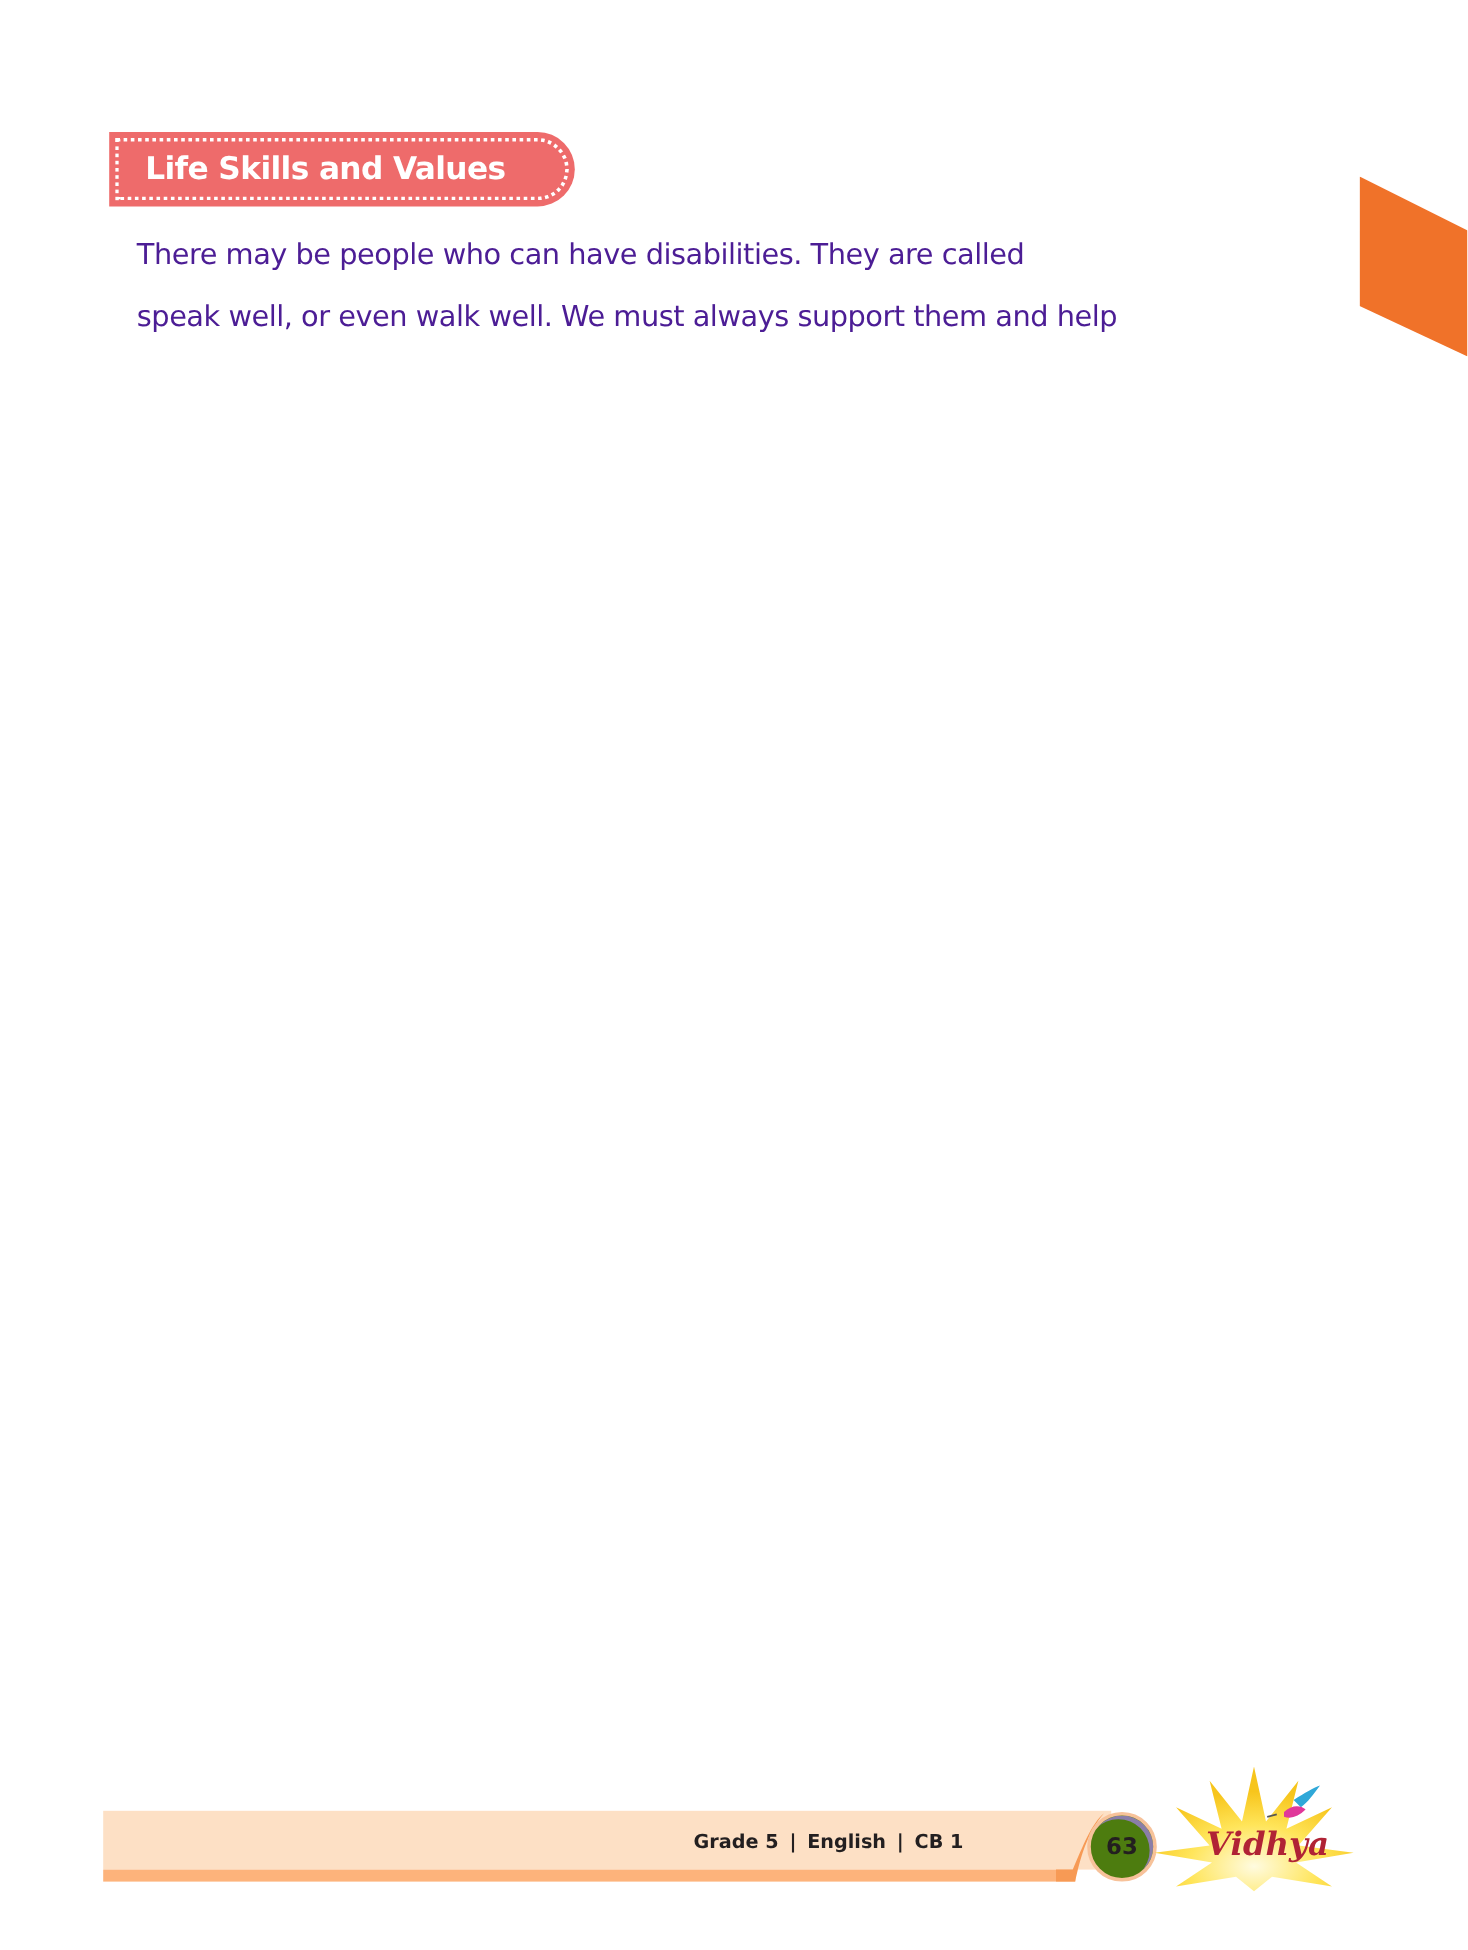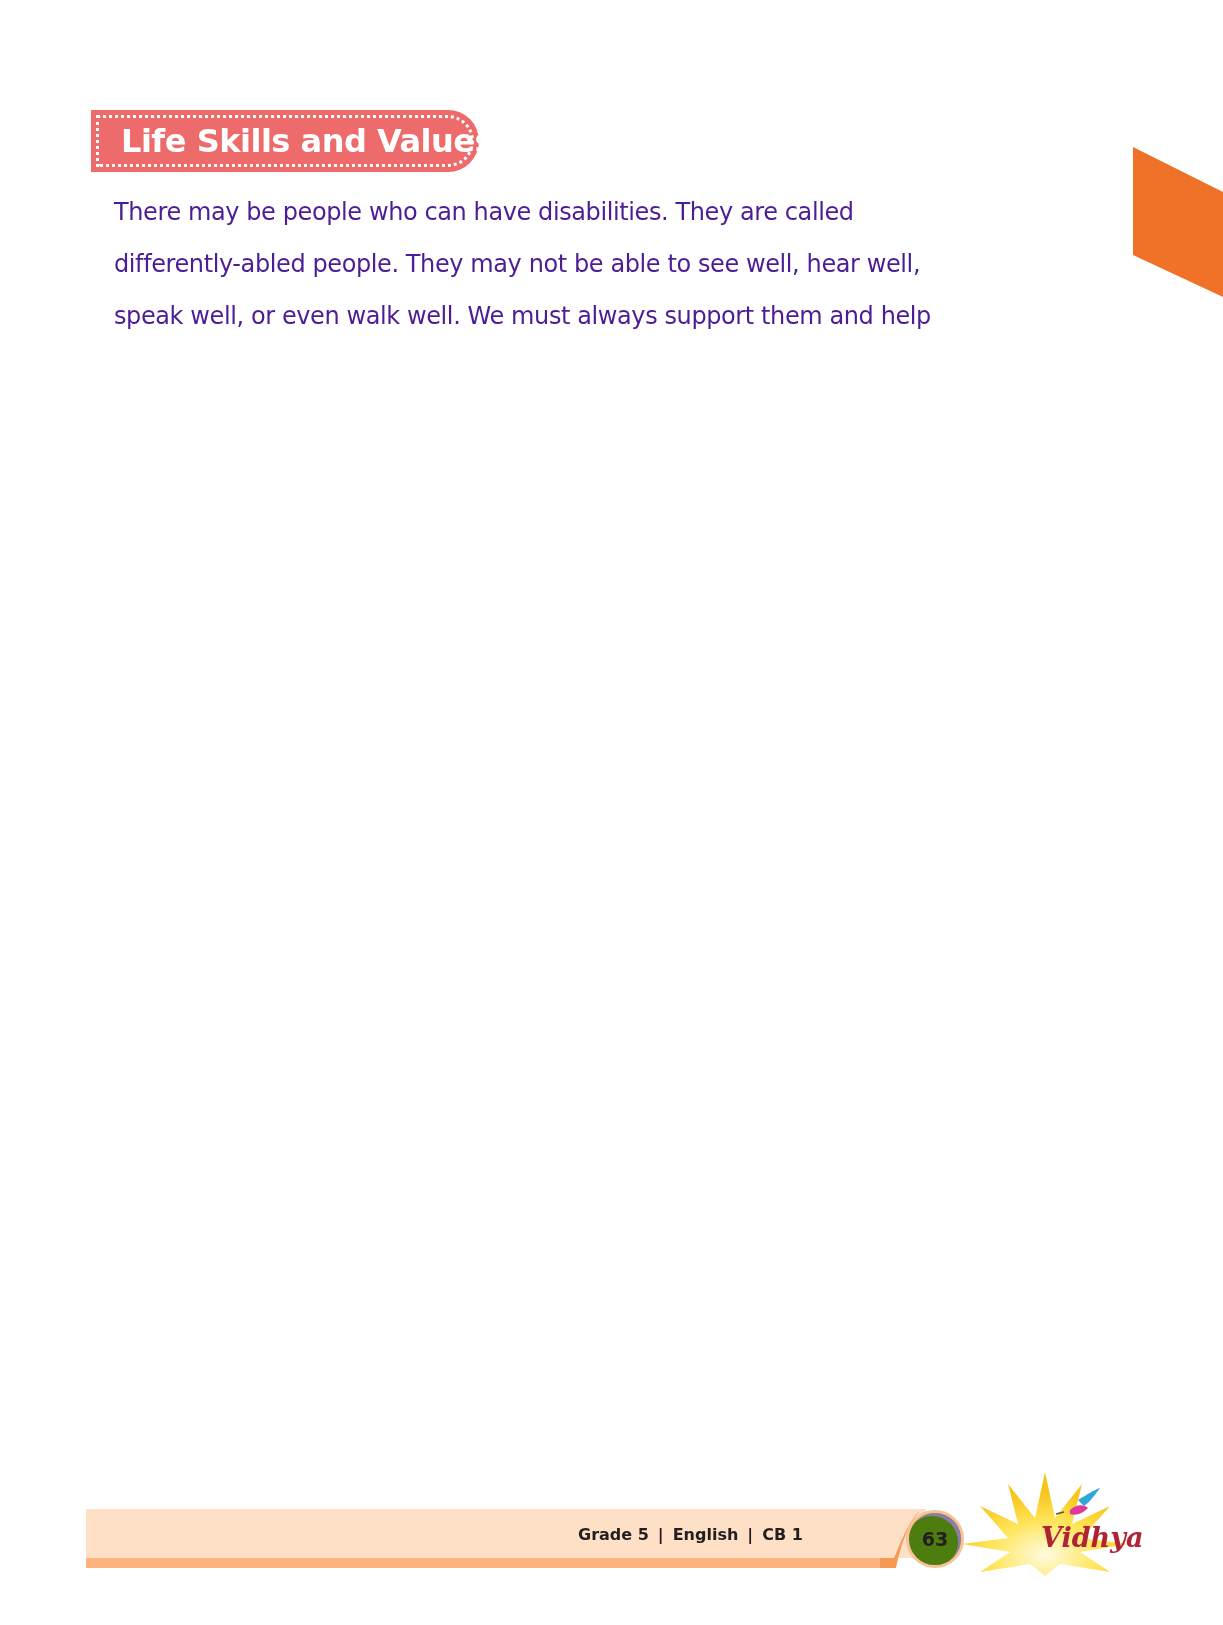--- a/index.html
+++ b/index.html
@@ -3,52 +3,51 @@
 <meta charset="utf-8">
 <style>
   html, body { margin:0; padding:0; }
   body { width:1223px; height:1625px; background:#ffffff; position:relative; overflow:hidden;
          font-family:"DejaVu Sans", "Liberation Sans", sans-serif; }
   .tag { position:absolute; left:91px; top:110px; width:388px; height:62px;
          background:#ee6b6b; border-radius:0 31px 31px 0; box-sizing:border-box; }
   .tag::before { content:""; position:absolute; left:5px; top:5px; right:5px; bottom:5px;
          border:3px dotted #ffffff; border-radius:0 26px 26px 0; }
   .tag-label { position:absolute; left:30px; top:0; height:62px; line-height:62px;
-         color:#ffffff; font-weight:bold; font-size:32px; letter-spacing:-0.5px; white-space:nowrap; }
+         color:#ffffff; font-weight:bold; font-size:26px; letter-spacing:-0.5px; white-space:nowrap; }
   .corner-tab { position:absolute; left:1133px; top:147px; width:90px; height:150px; }
   .para { position:absolute; left:114px; top:186px; width:1010px; }
   .para-line { display:block; font-size:24px; line-height:52px; color:#4c1d95; white-space:nowrap;
          letter-spacing:-0.4px; }
   .footer-band { position:absolute; left:86px; top:1509px; width:840px; height:49px; background:#fde0c5; }
   .footer-strip { position:absolute; left:86px; top:1558px; width:810px; height:10px; background:#fdb37b; }
   .footer-wedge { position:absolute; left:880px; top:1509px; width:70px; height:62px; }
   .footer-text { position:absolute; left:578px; top:1509px; height:49px; line-height:52px;
          font-size:16px; font-weight:bold; color:#231f20; white-space:nowrap; }
   .footer-text .sep { margin:0 9px; }
   .page-circle { position:absolute; left:906px; top:1510px; width:58px; height:58px; border-radius:50%;
          background:#4d7c0f; border:3px solid #f7c29a; box-shadow:-3px 3px 0 #8a7ea8 inset;
          box-sizing:border-box; text-align:center; line-height:52px; font-size:19px; font-weight:bold; color:#231f20; }
   .logo { position:absolute; left:960px; top:1468px; width:170px; height:110px; }
   .logo-text { position:absolute; left:1005px; top:1522px; font-family:"DejaVu Serif", serif; font-style:italic;
-         font-size:27px; color:#b02335; font-weight:bold;margin-left:36px; }
+         font-size:27px; color:#b02335; font-weight:bold; }
 </style>
 </head>
 <body>
 
 <div class="tag">
   <span class="tag-label">Life Skills and Values</span>
 </div>
 
 <svg class="corner-tab" viewBox="0 0 90 150">
   <polygon points="0,0 90,45 90,150 0,108" fill="#f07229"></polygon>
 </svg>
 
 <div class="para">
   <span class="para-line">There may be people who can have disabilities. They are called</span>
-  <span class="para-line">differently-abled people. They may not be able to see well, hear well,</span>
   <span class="para-line">speak well, or even walk well. We must always support them and  help</span>
 </div>
 
 <div class="footer-band"></div>
 <div class="footer-strip"></div>
 <svg class="footer-wedge" viewBox="0 0 70 62">
   <path d="M0,59 L16,59 C20,40 26,18 40,2 C30,10 22,30 14,49 L0,49 Z" fill="#f79a55"></path>
 </svg>
 
 <div class="footer-text">

